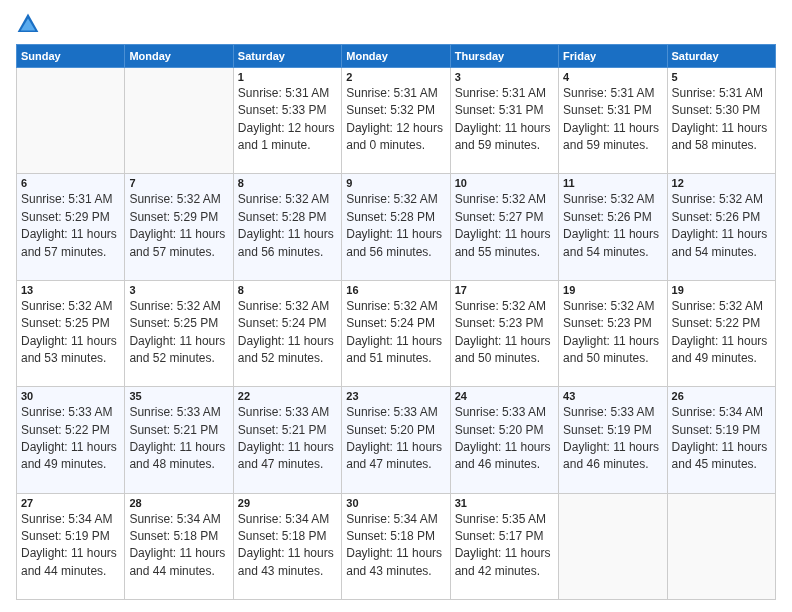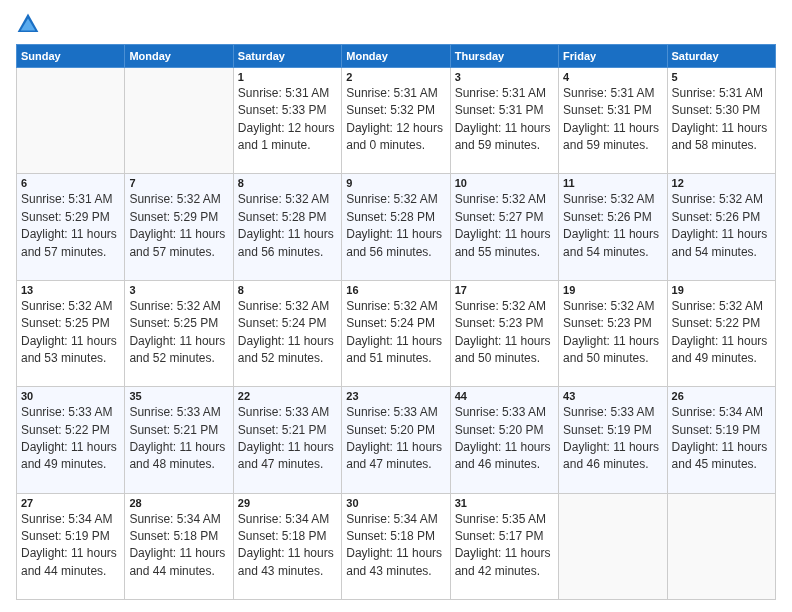--- a/index.html
+++ b/index.html
@@ -303,21 +303,21 @@
 and 47 minutes.</div>
           </td>
           <td>
             <span class="day-num">23</span>
             <div class="day-info" style="white-space: pre-line;">Sunrise: 5:33 AM
 Sunset: 5:20 PM
 Daylight: 11 hours
 and 47 minutes.</div>
           </td>
           <td>
-            <span class="day-num">44</span>
+            <span class="day-num">24</span>
             <div class="day-info" style="white-space: pre-line;">Sunrise: 5:33 AM
 Sunset: 5:20 PM
 Daylight: 11 hours
 and 46 minutes.</div>
           </td>
           <td>
             <span class="day-num">43</span>
             <div class="day-info" style="white-space: pre-line;">Sunrise: 5:33 AM
 Sunset: 5:19 PM
 Daylight: 11 hours

